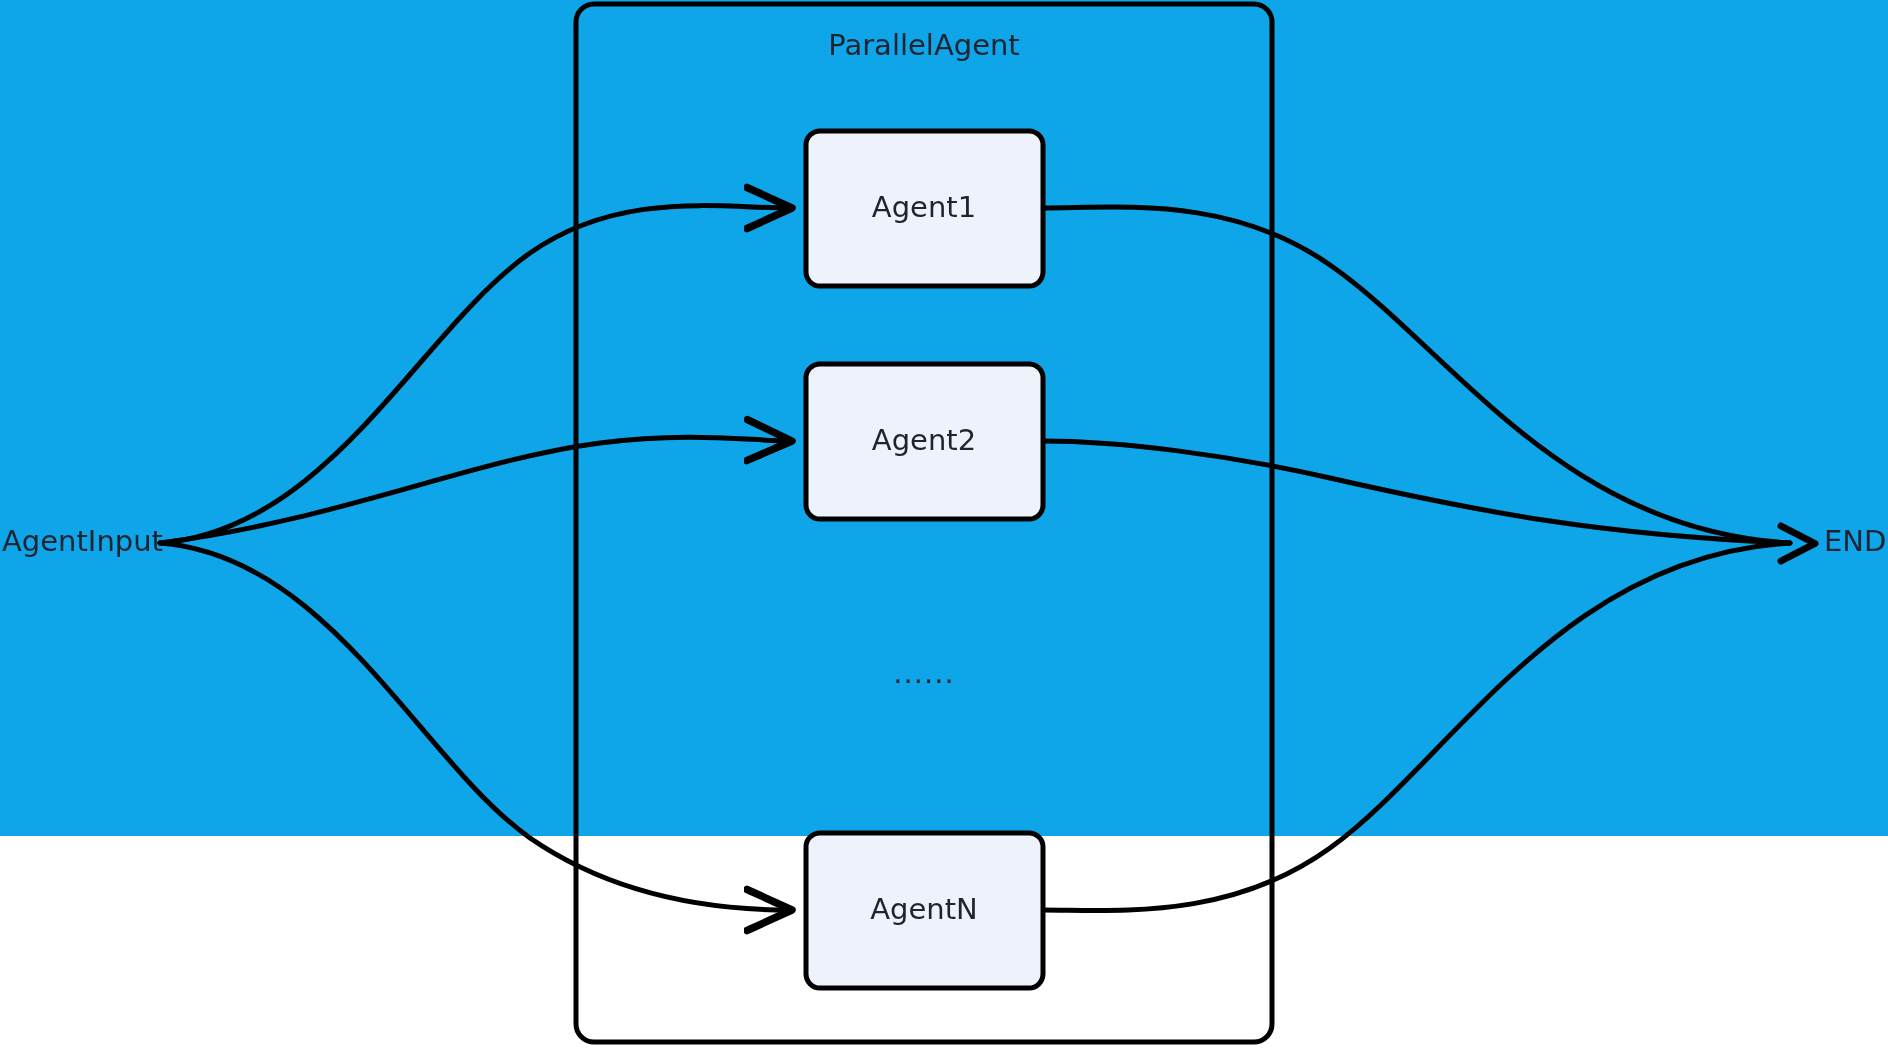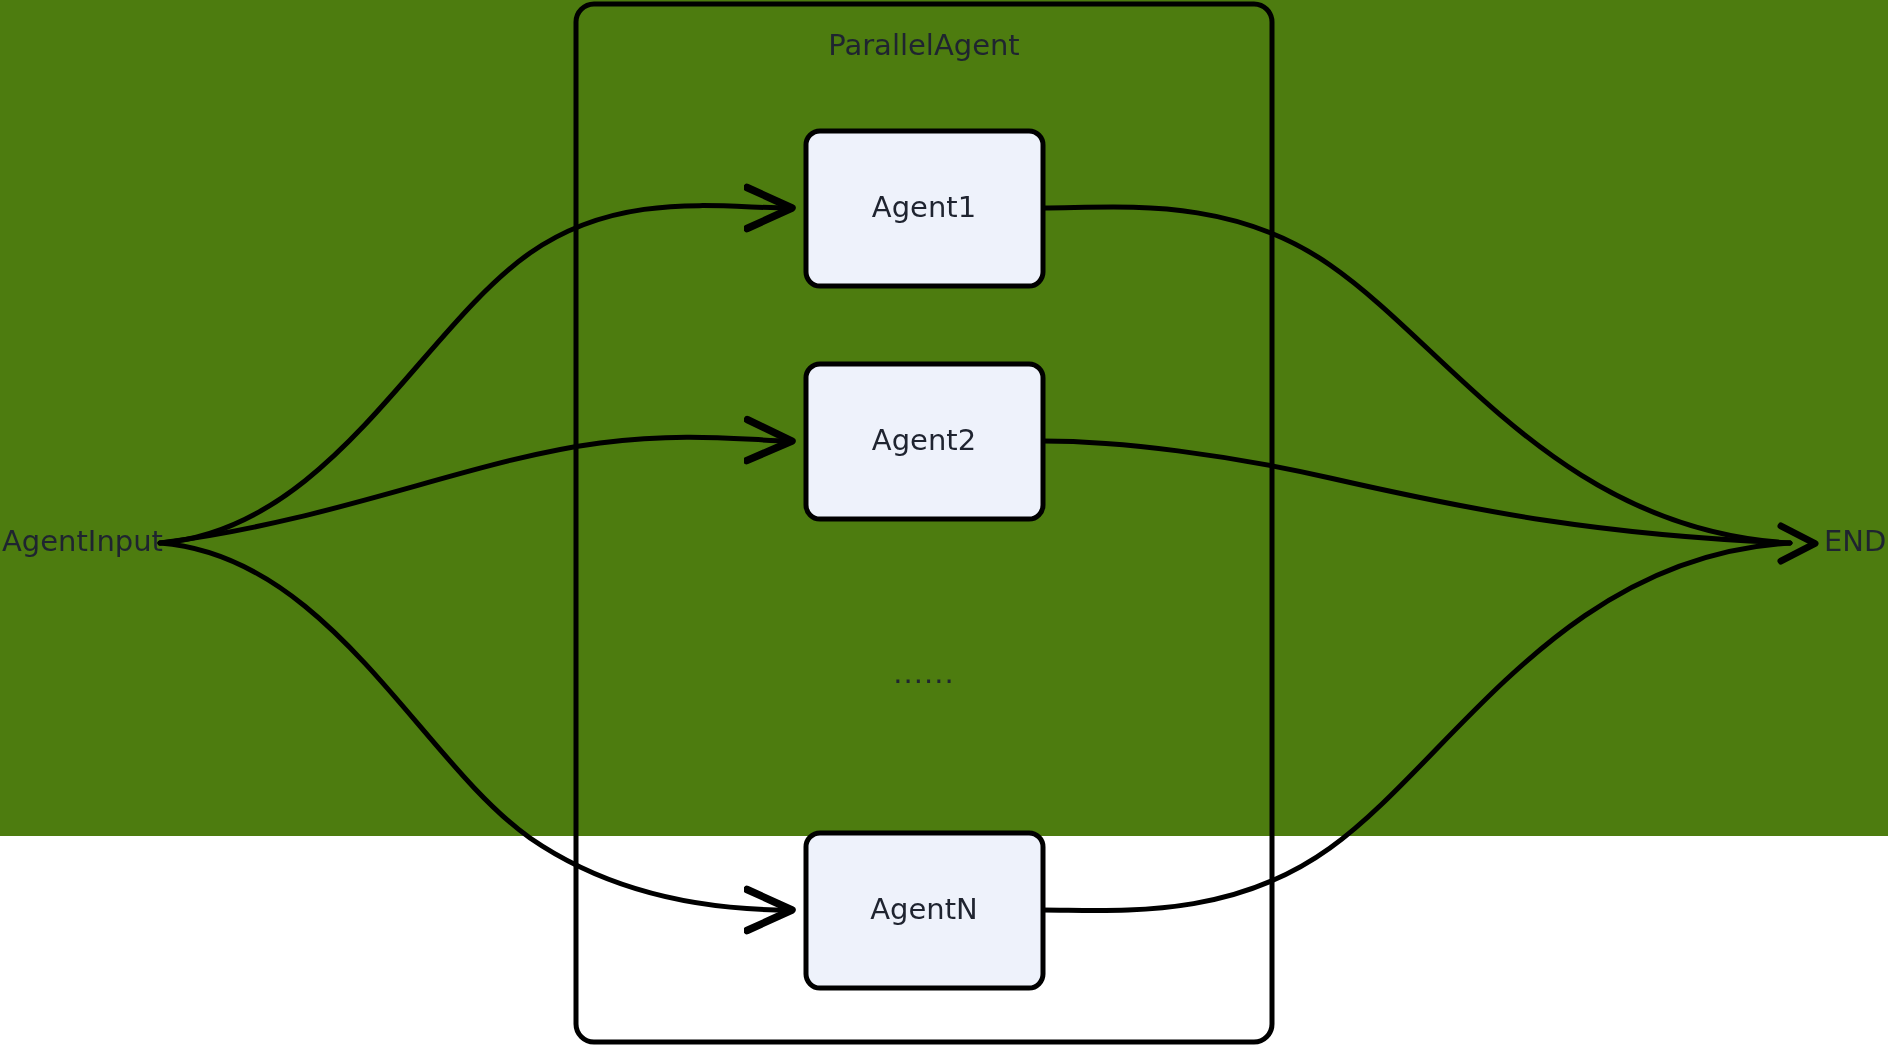--- a/index.html
+++ b/index.html
@@ -10,21 +10,21 @@
   body {
     width: 1888px;
     height: 1048px;
     overflow: hidden;
     font-family: "DejaVu Sans", sans-serif;
   }
   #diagram-root {
     position: relative;
     width: 1888px;
     height: 836px;
-    background: #4d7c0f;
+    background: #0ea5e9;
   }
   #diagram-svg {
     position: absolute;
     top: 0;
     left: 0;
     width: 1888px;
     height: 1048px;
   }
   .node-label {
     font-family: "DejaVu Sans", sans-serif;

